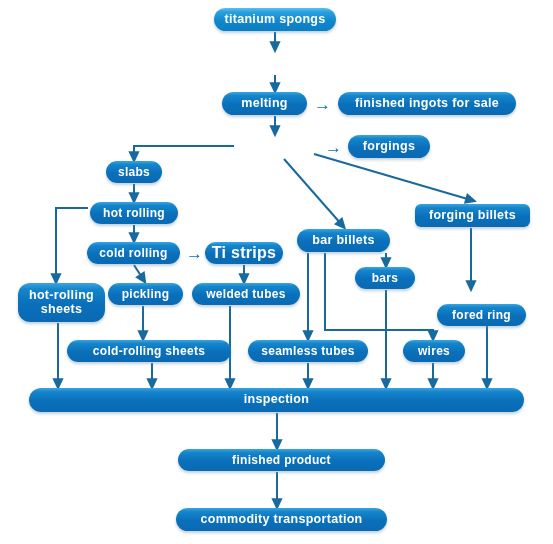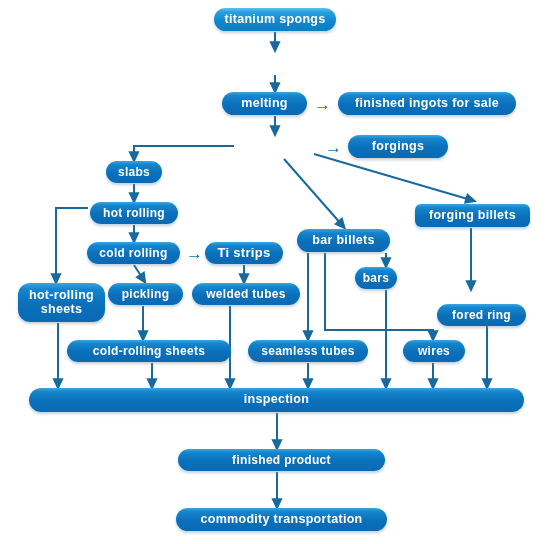--- a/index.html
+++ b/index.html
@@ -112,42 +112,42 @@
 
 <div class="node light" style="left: 214px; top: 8px; width: 122px; height: 23px; font-size: 12.5px; align-items: center;">
       <span>titanium  spongs</span>
     </div>
     <div class="node" style="left: 222px; top: 92px; width: 85px; height: 23px; font-size: 12.5px;">
       <span>melting</span>
     </div>
     <div class="node" style="left: 338px; top: 92px; width: 178px; height: 23px; font-size: 12.5px;">
       <span>finished ingots for sale</span>
     </div>
-    <div class="node" style="left: 348px; top: 135px; width: 100px; height: 23px; font-size: 12.5px;">
+    <div class="node" style="left: 348px; top: 135px; width: 82px; height: 23px; font-size: 12.5px;">
       <span>forgings</span>
     </div>
     <div class="node" style="left: 106px; top: 161px; width: 56px; height: 22px; font-size: 12px;">
       <span>slabs</span>
     </div>
     <div class="node" style="left: 90px; top: 202px; width: 88px; height: 22px; font-size: 12px;">
       <span>hot rolling</span>
     </div>
     <div class="node" style="left: 297px; top: 229px; width: 93px; height: 23px; font-size: 12.5px;">
       <span>bar billets</span>
     </div>
     <div class="node" style="left: 415px; top: 204px; width: 115px; height: 23px; font-size: 12.5px; border-radius: 6px;">
       <span>forging  billets</span>
     </div>
     <div class="node" style="left: 87px; top: 242px; width: 93px; height: 22px; font-size: 12px;">
       <span>cold rolling</span>
     </div>
-    <div class="node" style="left: 205px; top: 242px; width: 78px; height: 22px; font-size: 13px;">
+    <div class="node" style="left: 205px; top: 242px; width: 78px; height: 22px; font-size: 16px;">
       <span>Ti strips</span>
     </div>
-    <div class="node" style="left: 355px; top: 267px; width: 42px; height: 22px; font-size: 12px;">
+    <div class="node" style="left: 355px; top: 267px; width: 60px; height: 22px; font-size: 12px;">
       <span>bars</span>
     </div>
     <div class="node two-line" style="left: 18px; top: 283px; width: 87px; height: 39px; font-size: 12.5px;">
       <span>hot-rolling sheets</span>
     </div>
     <div class="node" style="left: 108px; top: 283px; width: 75px; height: 22px; font-size: 12px;">
       <span>pickling</span>
     </div>
     <div class="node" style="left: 192px; top: 283px; width: 108px; height: 22px; font-size: 12px;">
       <span>welded tubes</span>

